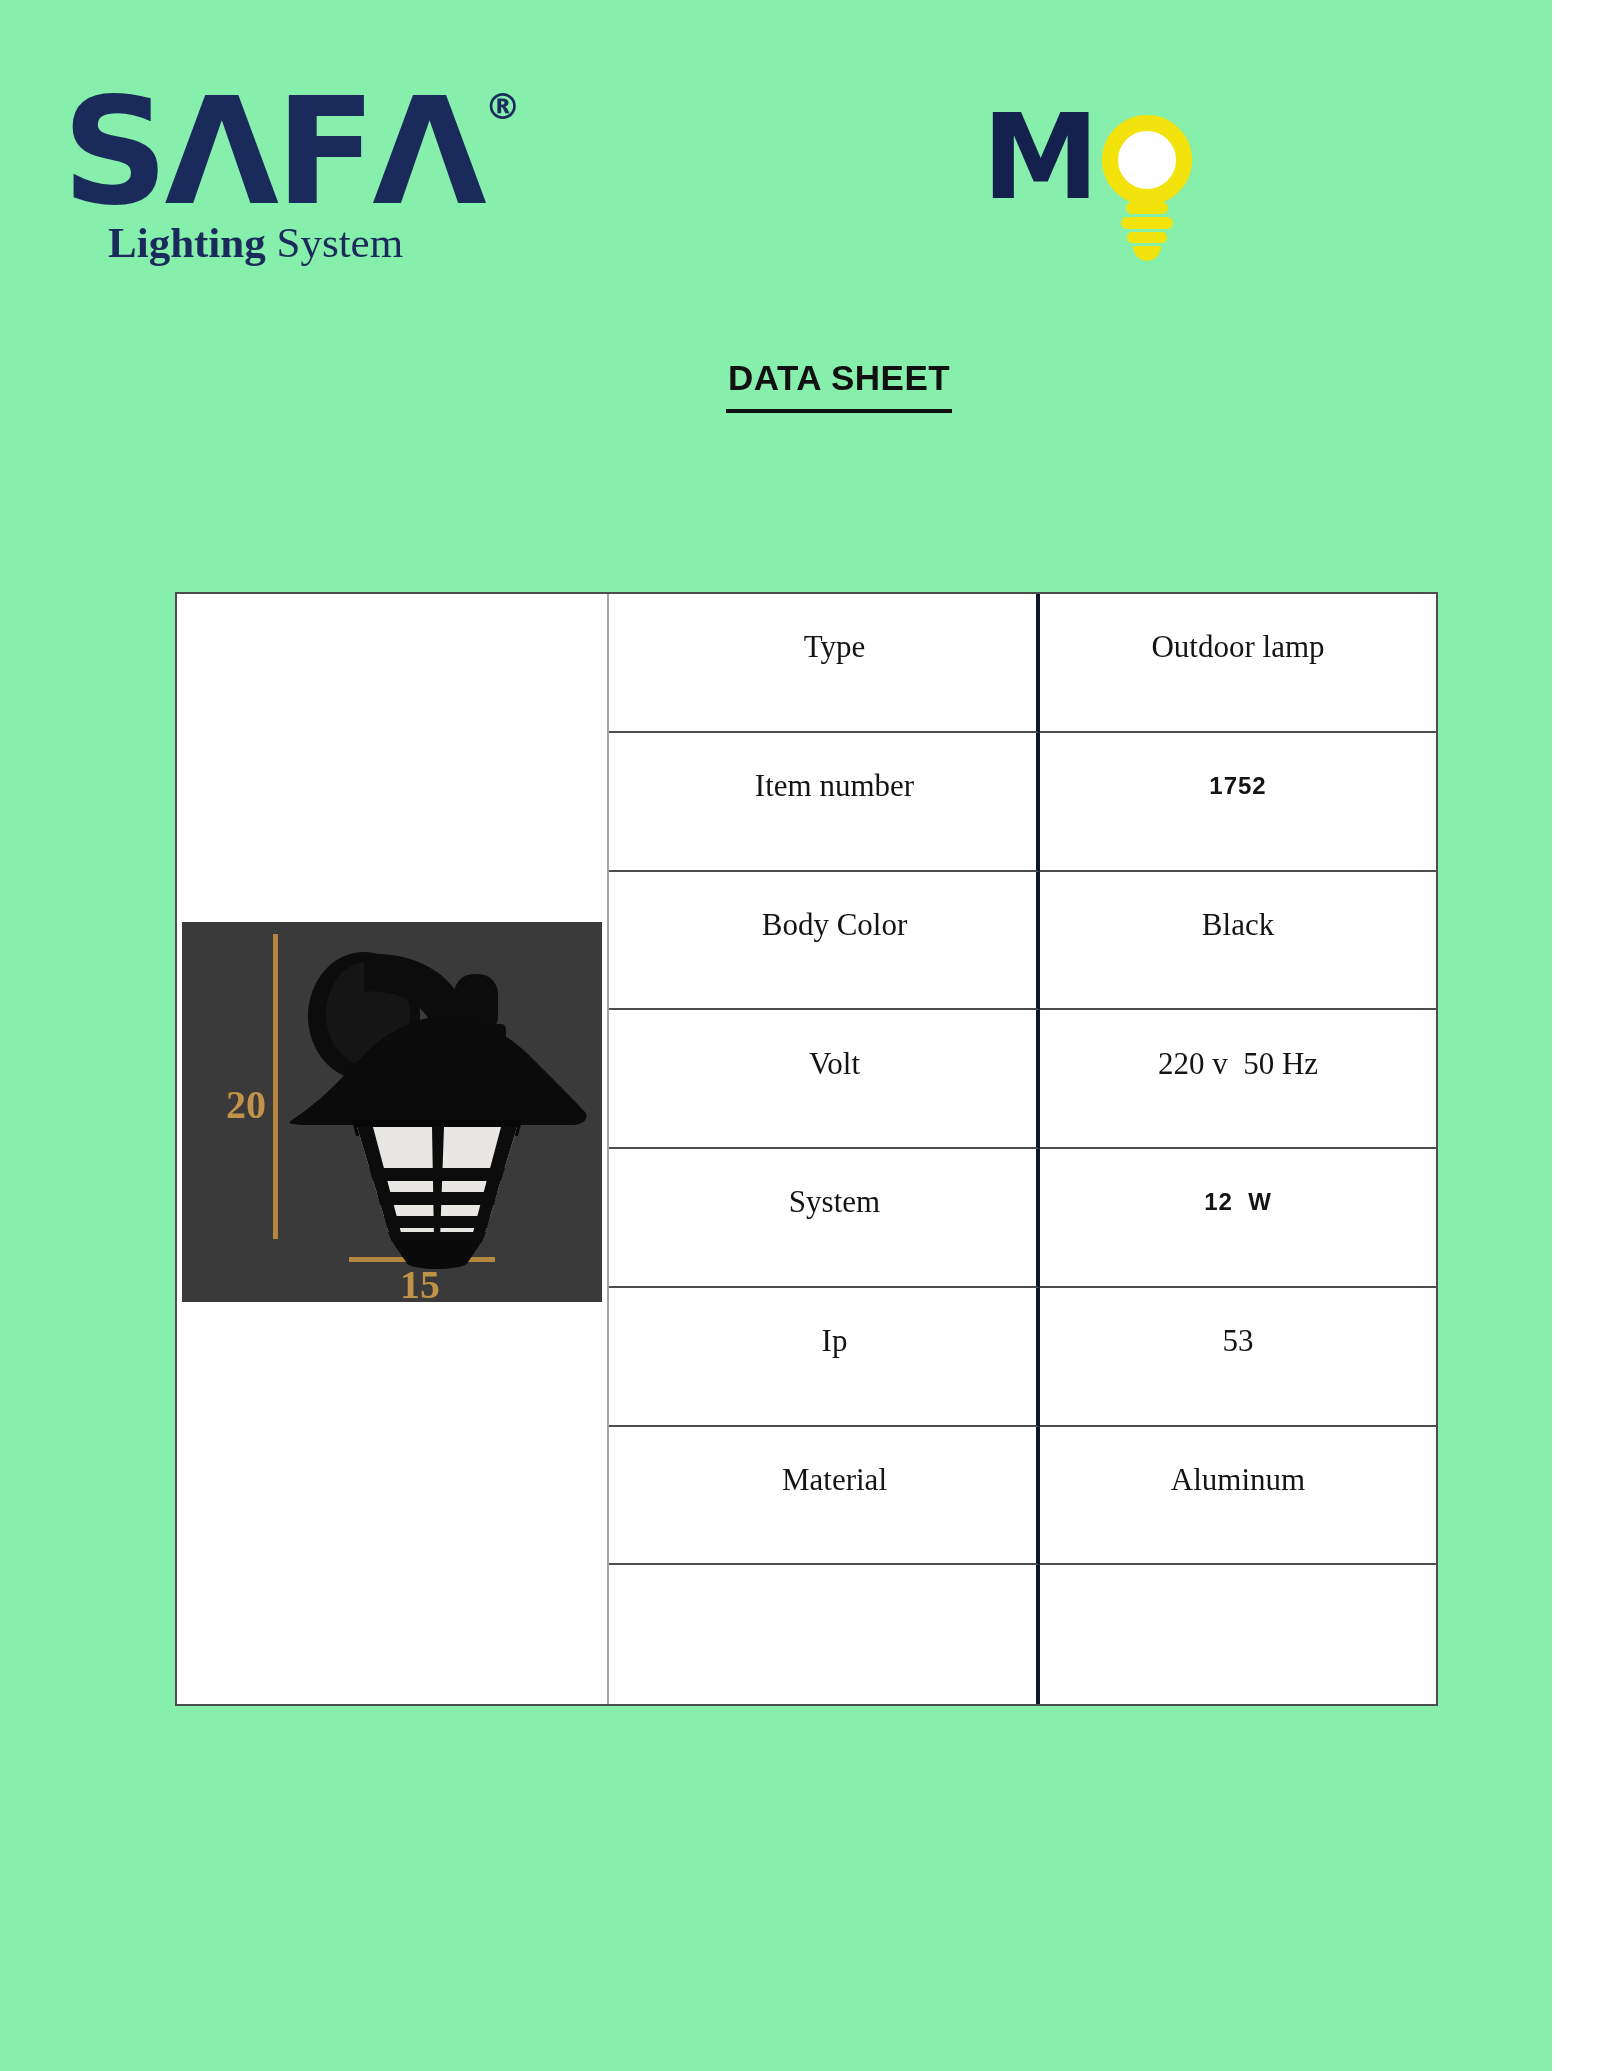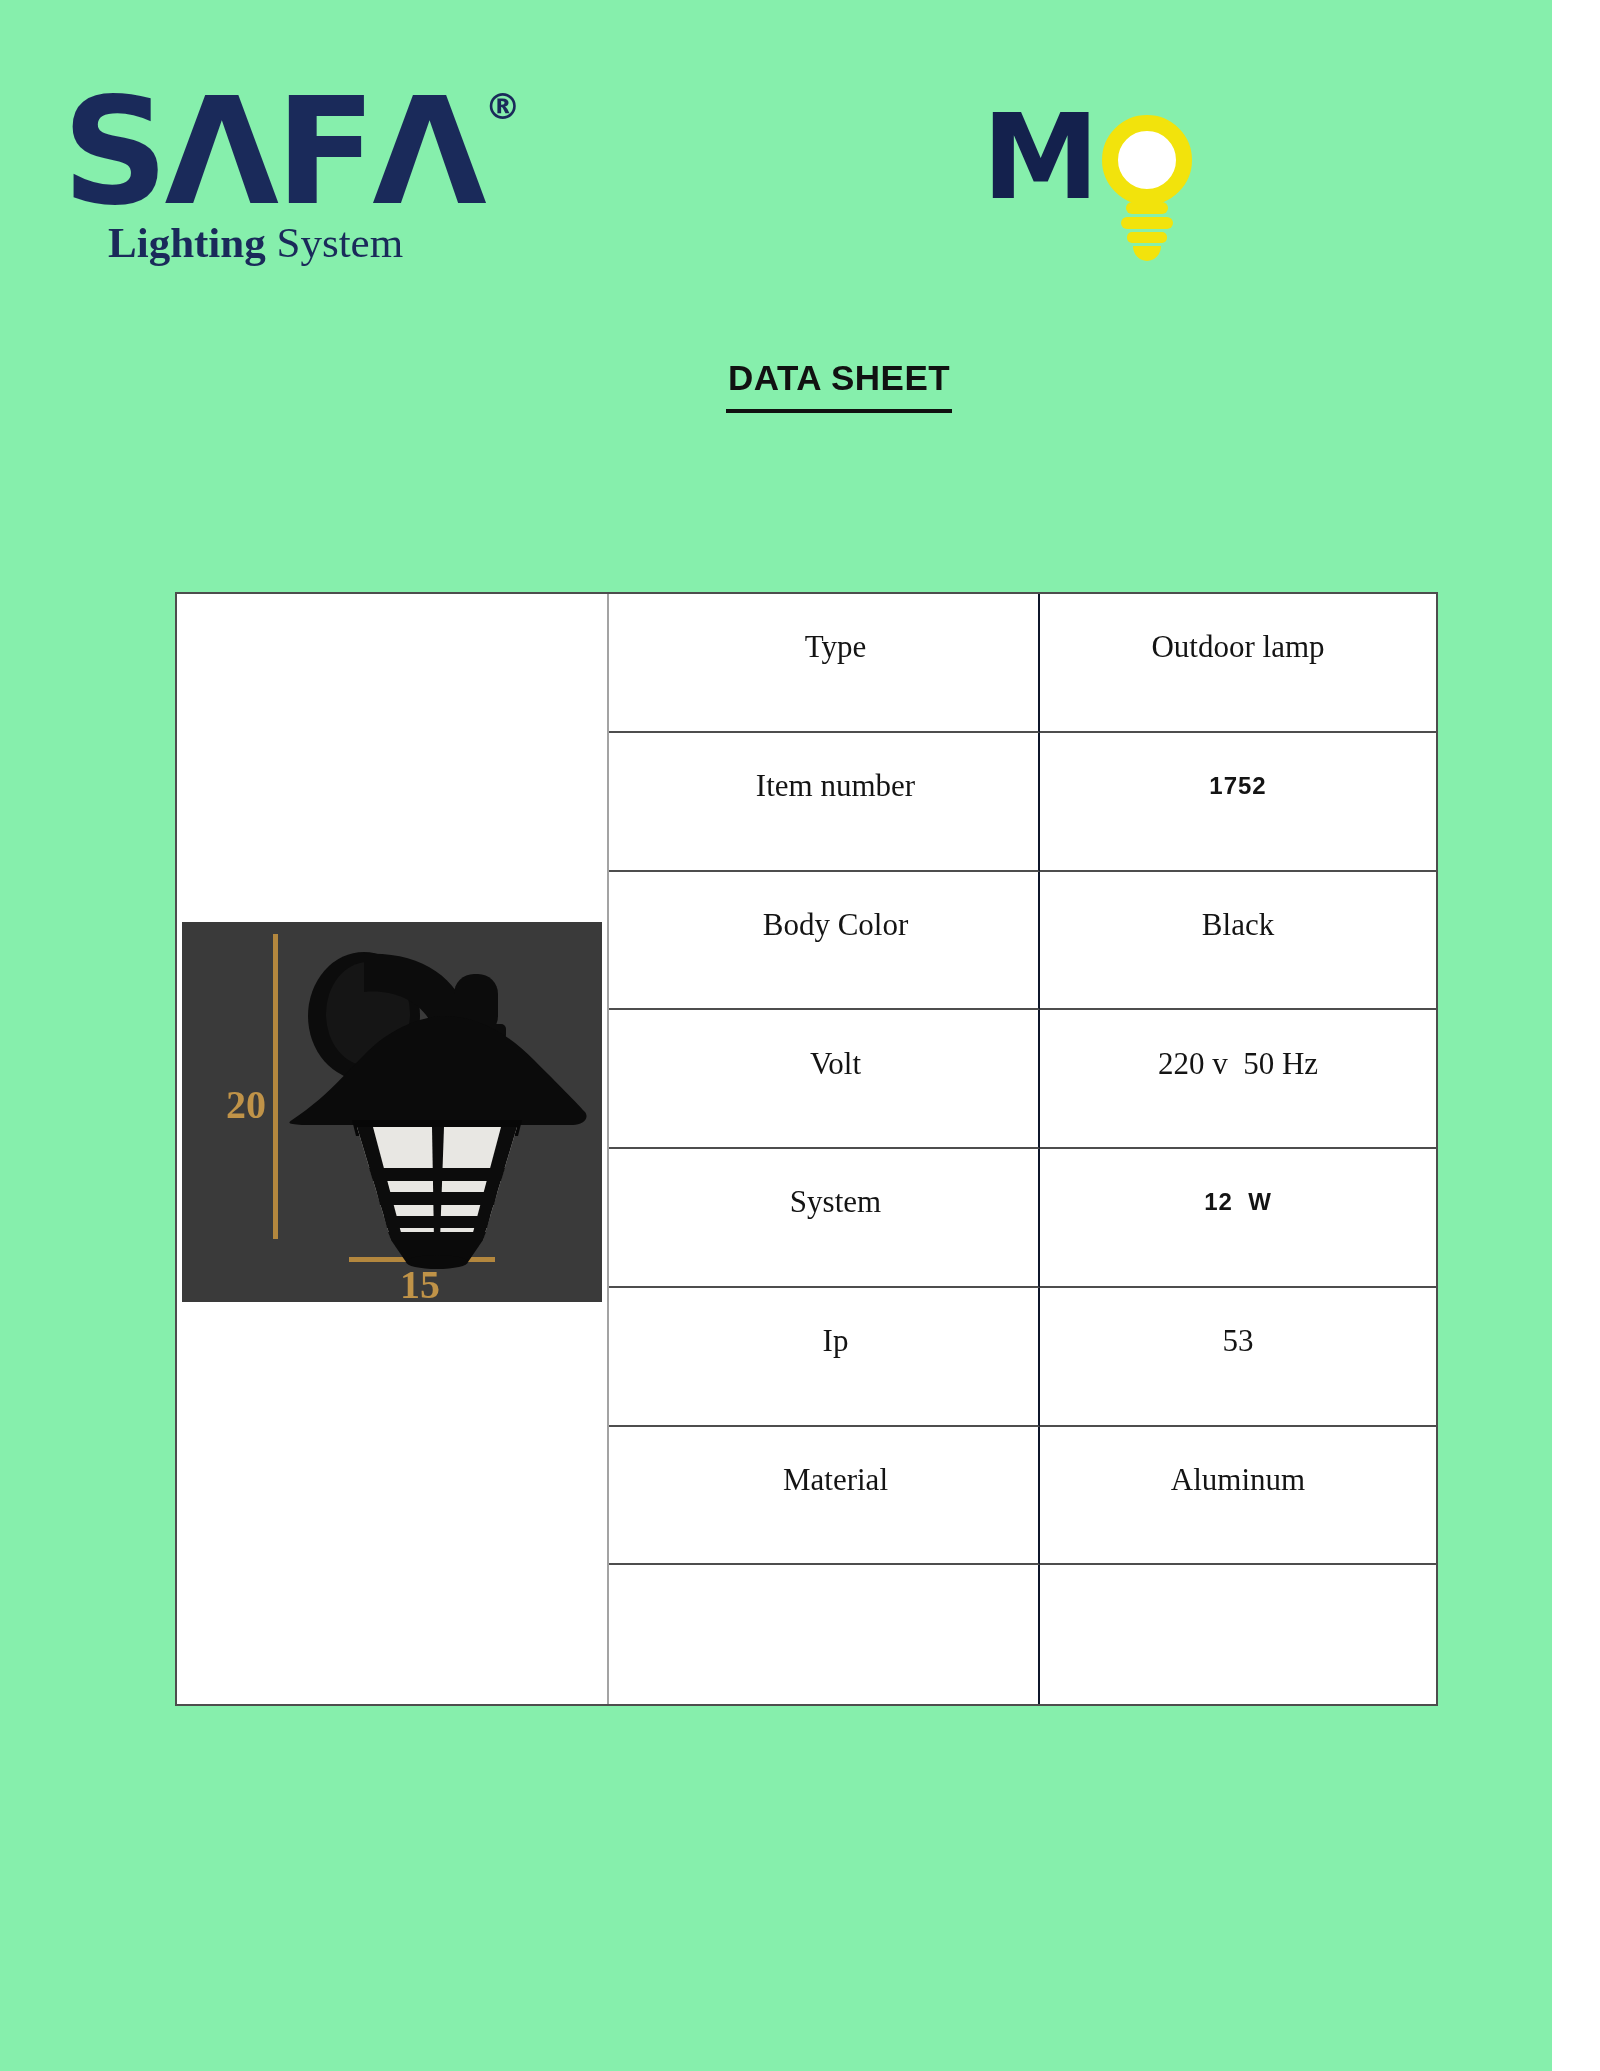--- a/index.html
+++ b/index.html
@@ -103,21 +103,21 @@
   .label-cell, .value-cell {
     display: flex;
     align-items: center;
     justify-content: center;
     padding-bottom: 30px;
     font-family: "Liberation Serif", serif;
     font-size: 31px;
     color: #141414;
     border-bottom: 2px solid #4d4d4d;
   }
-  .label-cell { grid-column: 2; border-right: 2px solid #0f172a; padding-left: 24px; }
+  .label-cell { grid-column: 2; border-right: 4px solid #0f172a; padding-left: 24px; }
   .value-cell { grid-column: 3; white-space: pre; }
   .row-last .label-cell, .row-last-cell { border-bottom: none !important; }
   .value-sans {
     font-family: "Liberation Sans", sans-serif;
     font-weight: bold;
     font-size: 24px;
     letter-spacing: 1px;
   }
 
   .product-photo {

